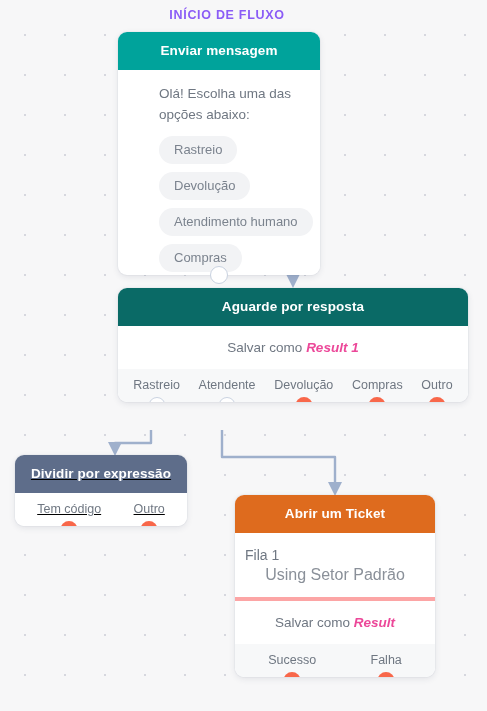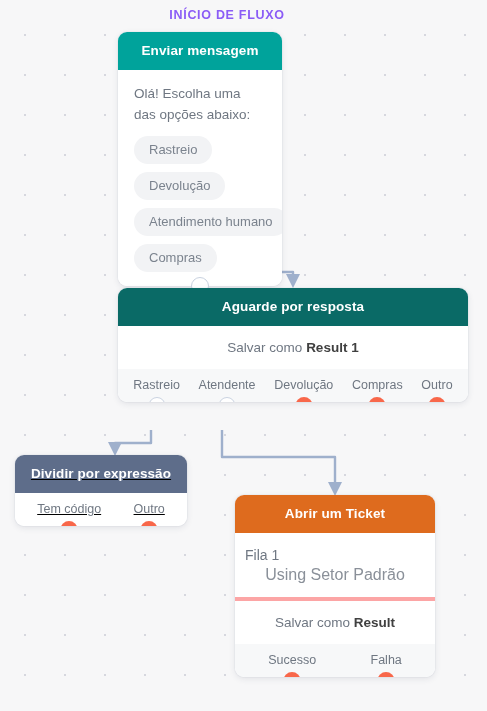--- a/index.html
+++ b/index.html
@@ -70,21 +70,22 @@
     padding: 11px 8px 12px;
     letter-spacing: 0.1px;
   }
   .hdr-teal   { background: #00a39b; }
   .hdr-dteal  { background: #0a6a66; }
   .hdr-slate  { background: #5e6d8a; }
   .hdr-orange { background: #de6b1e; }
 
   .node-body {
     background: #ffffff;
-    padding: 14px 16px 14px;
+    padding: 14px 16px 3px;
+    margin-left: 25px;
   }
   .msg-text {
     color: #6f7782;
     font-size: 13.5px;
     line-height: 1.55;
     margin-bottom: 10px;
   }
 
   .chip-row {
     display: flex;
@@ -102,22 +103,23 @@
   }
 
   .row-center {
     text-align: center;
     color: #6f7782;
     font-size: 13.5px;
     padding: 14px 10px;
     background: #ffffff;
   }
   .row-center b {
-    color: #404040;
+    color: #ec4899;
     font-weight: bold;
+    font-style: italic;
   }
   .row-divider { border-top: 4px solid #fca5a5; }
 
   .queue-name {
     text-align: left;
     color: #6f7782;
     font-size: 14px;
     padding: 14px 10px 3px;
   }
   .queue-sub {
@@ -173,21 +175,21 @@
     width: 18px;
     height: 18px;
     border-radius: 50%;
     background: #ffffff;
     border: 1.5px solid #c9d2e0;
     box-sizing: border-box;
     z-index: 4;
   }
 
   
-  #node-send    { left: 118px; top: 32px;  width: 164px; }
+  #node-send    { left: 118px; top: 32px;  width: 202px; }
   #node-wait    { left: 118px; top: 288px; width: 350px; }
   #node-split   { left: 15px;  top: 455px; width: 172px; text-decoration: underline; }
   #node-ticket  { left: 235px; top: 495px; width: 200px; }
 </style>
 </head>
 <body>
 
 <div id="canvas">
 
   <svg id="edges" viewBox="0 0 487 711" width="487" height="711">

